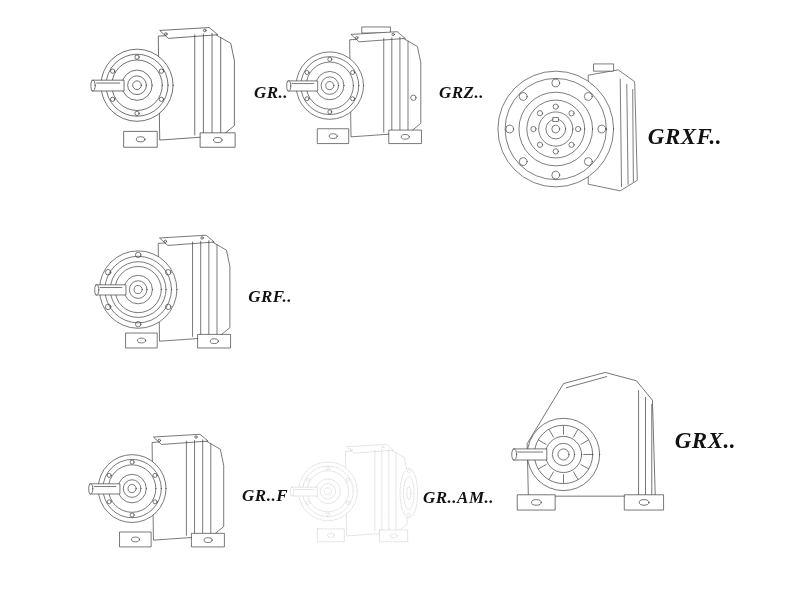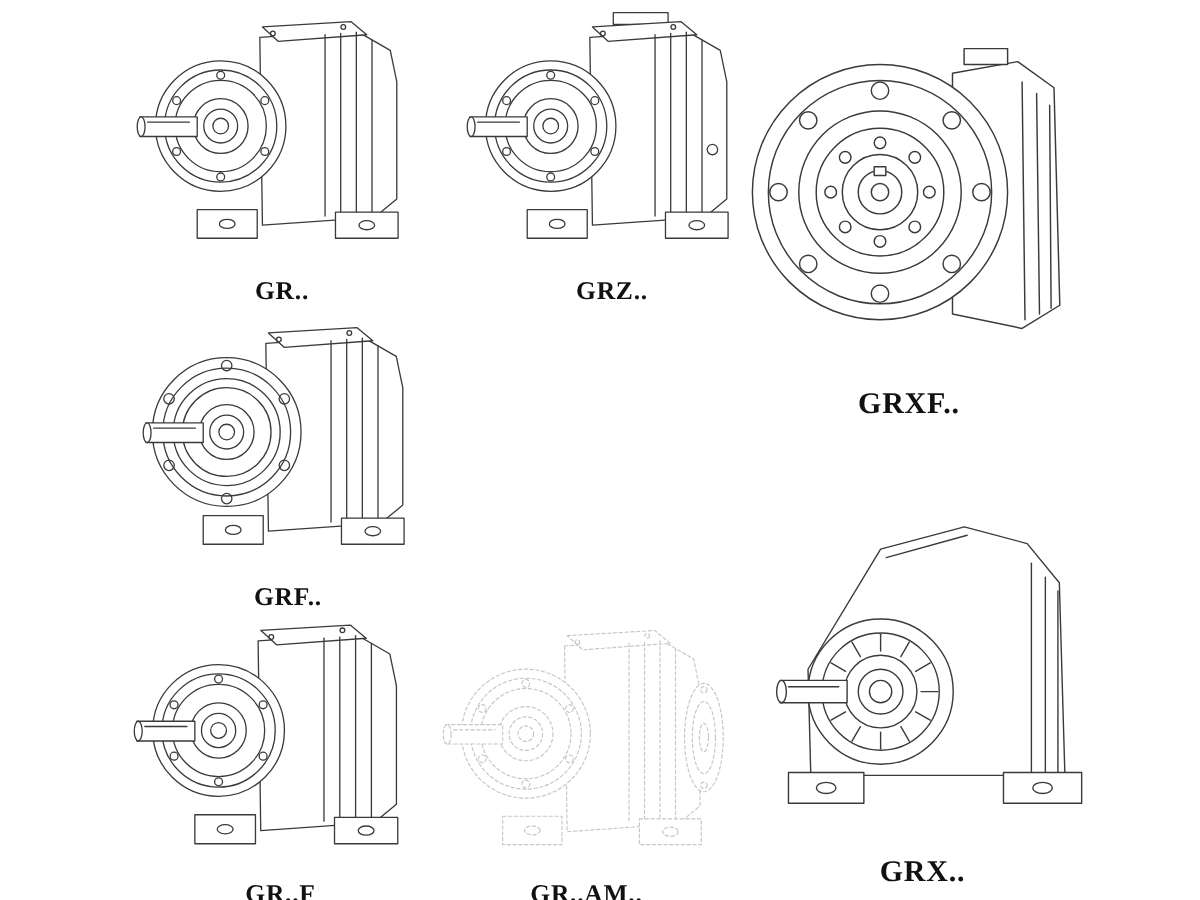--- a/index.html
+++ b/index.html
@@ -8,32 +8,33 @@
     width: 800px;
     height: 600px;
     background: #ffffff;
     overflow: hidden;
     font-family: "Liberation Serif", serif;
   }
   figure {
     position: absolute;
     margin: 0;
     display: flex;
-    flex-direction: column;
+    flex-direction: row;
     align-items: center;
+    font-style: italic;
   }
   figcaption {
     font-weight: bold;
     font-size: 17px;
     color: #111111;
     letter-spacing: 0.5px;
     margin-top: 4px;
     white-space: nowrap;
   }
-  figure.big figcaption { font-size: 20px; margin-top: 12px; }
+  figure.big figcaption { font-size: 23px; margin-top: 12px; }
   svg.drawing {
     fill: none;
     stroke: #3a3a3a;
     stroke-width: 1;
     stroke-linecap: round;
     stroke-linejoin: round;
   }
   svg.drawing.ghost {
     stroke: #c6c6c6;
     stroke-dasharray: 2.5 2;
@@ -101,21 +102,21 @@
   </svg>
 
   <figure style="left:88px; top:2px; width:200px;">
     <svg class="drawing" viewBox="0 0 230 200" width="200" height="178">
       <use href="#rbody"></use>
       <use href="#rface"></use>
     </svg>
     <figcaption>GR..</figcaption>
   </figure>
 
-  <figure style="left:308px; top:2px; width:200px;align-items:center;">
+  <figure style="left:284px; top:2px; width:200px;align-items:center;">
     <svg class="drawing" viewBox="0 0 230 200" width="200" height="178">
       <rect x="116" y="5" width="42" height="9" fill="#fff"></rect>
       <use href="#rbody"></use>
       <use href="#rface"></use>
       <circle cx="192" cy="110" r="4"></circle>
     </svg>
     <figcaption>GRZ..</figcaption>
   </figure>
 
   <figure class="big" style="left:490px; top:16px; width:232px;">

